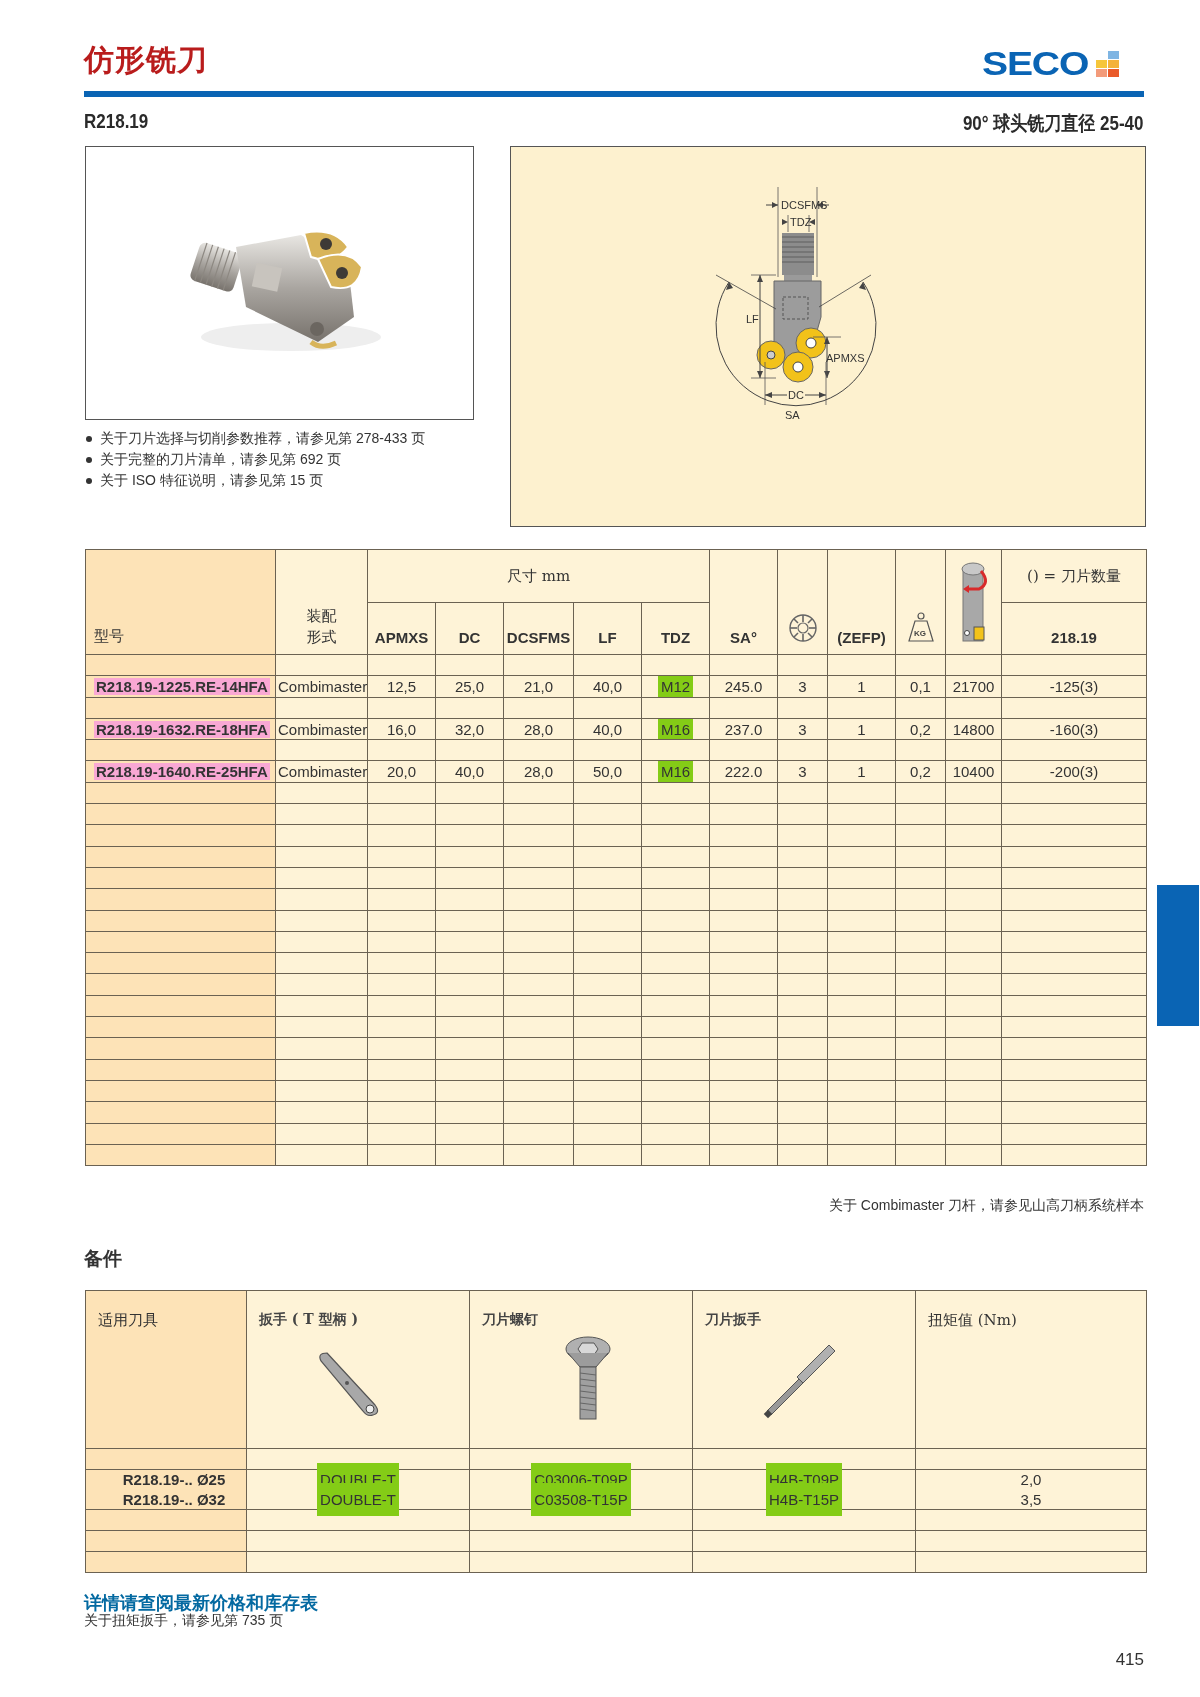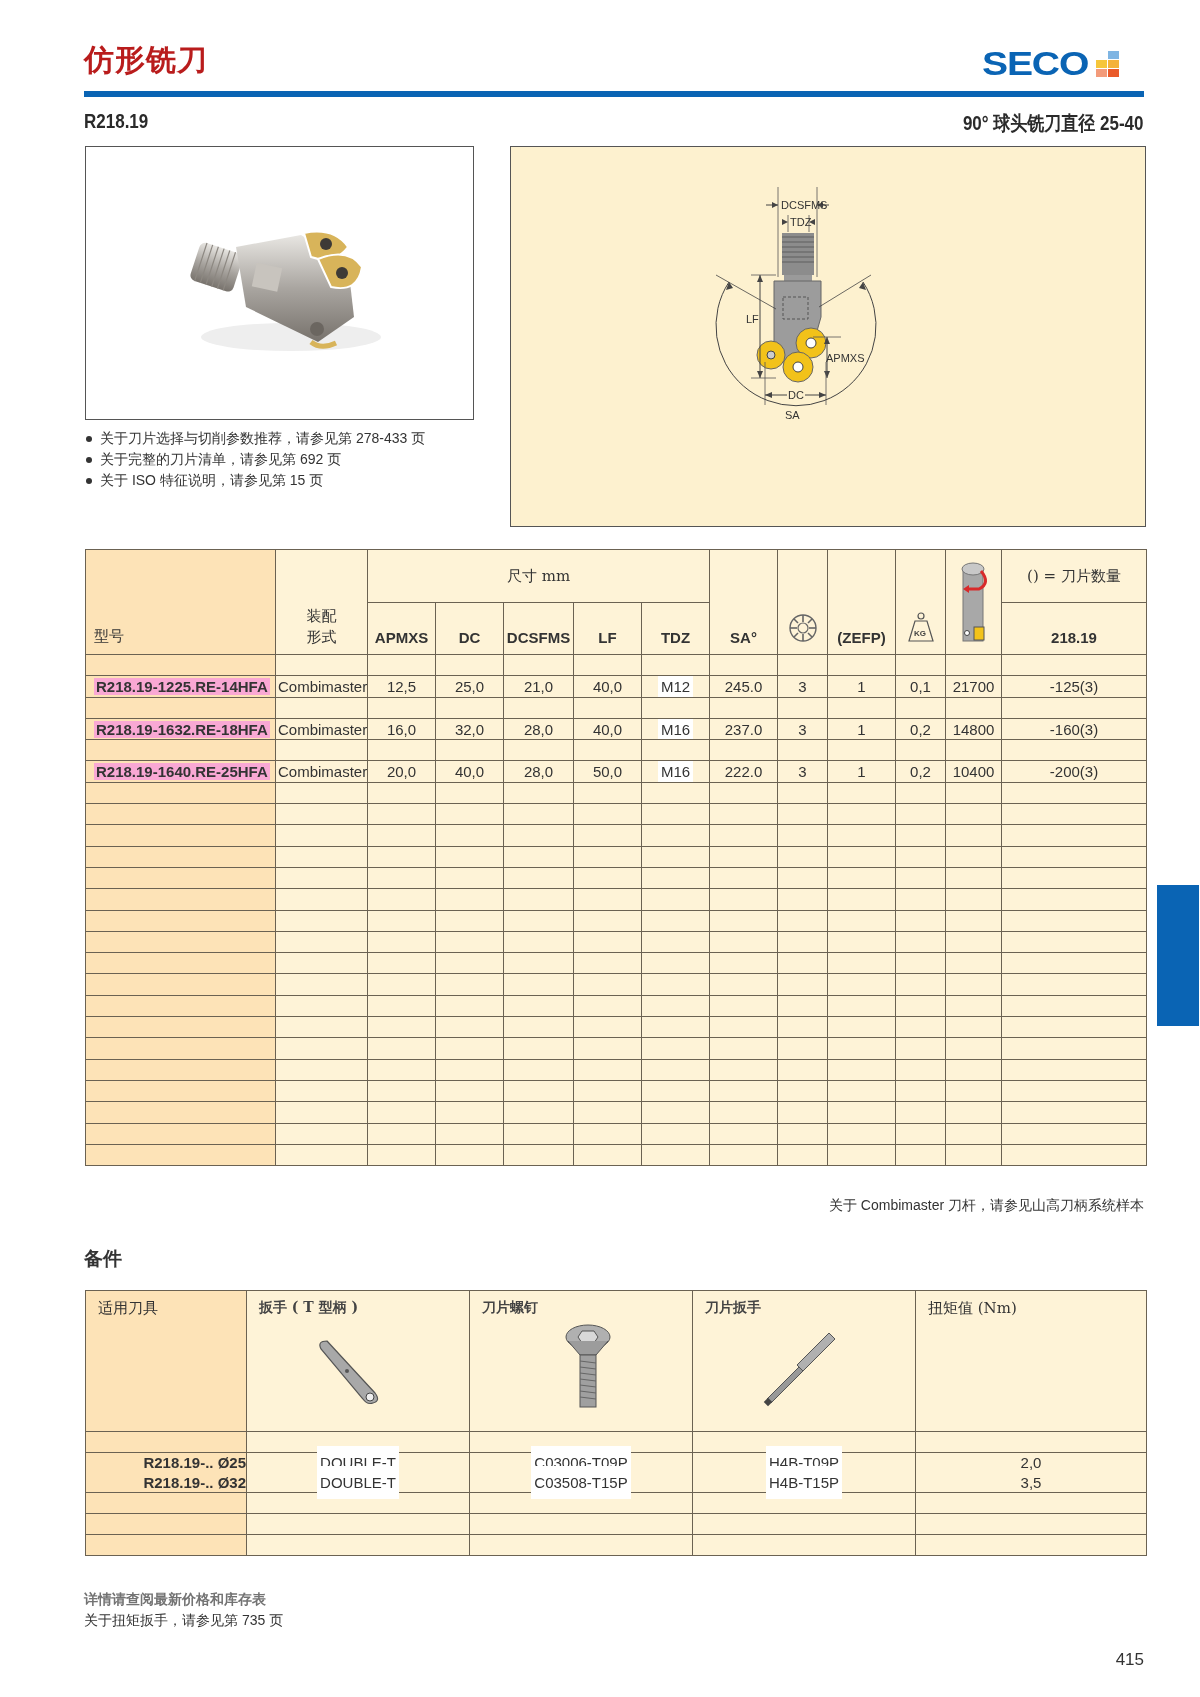--- a/index.html
+++ b/index.html
@@ -24,36 +24,36 @@
   .diagram-box { position: absolute; left: 510px; top: 146px; width: 636px; height: 381px; border: 1.5px solid #555; background: #fdf1cf; }
 
   table.grid { position: absolute; border-collapse: collapse; table-layout: fixed; }
   table.grid td, table.grid th { border: 1.5px solid #6b6252; font-weight: normal; }
   .main-table { left: 85px; top: 549px; width: 1061px; }
   .main-table td, .main-table th { height: 21.3px; font-size: 15px; text-align: center; padding: 0 2px; color: #333; white-space: nowrap; overflow: hidden; }
   .main-table .c-type { background: #fde3b7; text-align: left; padding-left: 8px; }
   .main-table .cream { background: #fef3d7; }
   .hdr-bold { font-weight: bold !important; font-size: 15px; color: #333; }
   .hl { background: #f9a8d4; padding: 0 2px; }
-  .hl-gray { background: #ffffff; padding: 8px 3px; }
+  .hl-gray { background: #84cc16; padding: 8px 3px; }
   .cn-hdr { font-family: "DejaVu Serif", serif; font-weight: bold; font-size: 14px; color: #444; }
 
   .right-note { position: absolute; right: 56px; top: 1197px; font-size: 14px; color: #333; }
   .section-title { position: absolute; left: 84px; top: 1246px; font-family: "DejaVu Serif", serif; font-weight: bold; font-size: 19px; color: #333; }
 
   .acc-table { left: 85px; top: 1290px; width: 1061px; }
   .acc-table td { height: 21px; font-size: 15px; color: #333; }
-  .acc-table .c-type { background: #fde3b7; padding-left: 16px; text-align: right; }
+  .acc-table .c-type { background: #fde3b7; padding-left: 16px; text-align: center; }
   .acc-table .cream { background: #fef3d7; text-align: center; }
-  .acc-table .hdr td { height: 141px; vertical-align: top; padding: 8px 12px; text-align: left; }
+  .acc-table .hdr td { height: 141px; vertical-align: top; padding: 20px 12px; text-align: left; }
   .acc-table .acc-data td { height: 20px; border-top: none; border-bottom: none; }
   .acc-table .acc-data.first td { border-top: 1.5px solid #6b6252; }
   .acc-table .acc-data.last td { border-bottom: 1.5px solid #6b6252; }
 
-  .footer-1 { position: absolute; left: 84px; top: 1591px; font-family: "DejaVu Serif", serif; font-weight: bold; font-size: 14px; color: #737373; }
+  .footer-1 { position: absolute; left: 84px; top: 1591px; font-family: "DejaVu Serif", serif; font-weight: bold; font-size: 18px; color: #0369a1; }
   .footer-2 { position: absolute; left: 84px; top: 1612px; font-size: 14px; color: #333; }
   .page-num { position: absolute; right: 56px; top: 1650px; font-size: 17px; color: #333; }
 
   .side-tab { position: absolute; left: 1157px; top: 885px; width: 42px; height: 141px; background: #0a64b4; }
 </style>
 </head>
 <body>
 
 <div class="page-title">仿形铣刀</div>
 <div class="logo">

